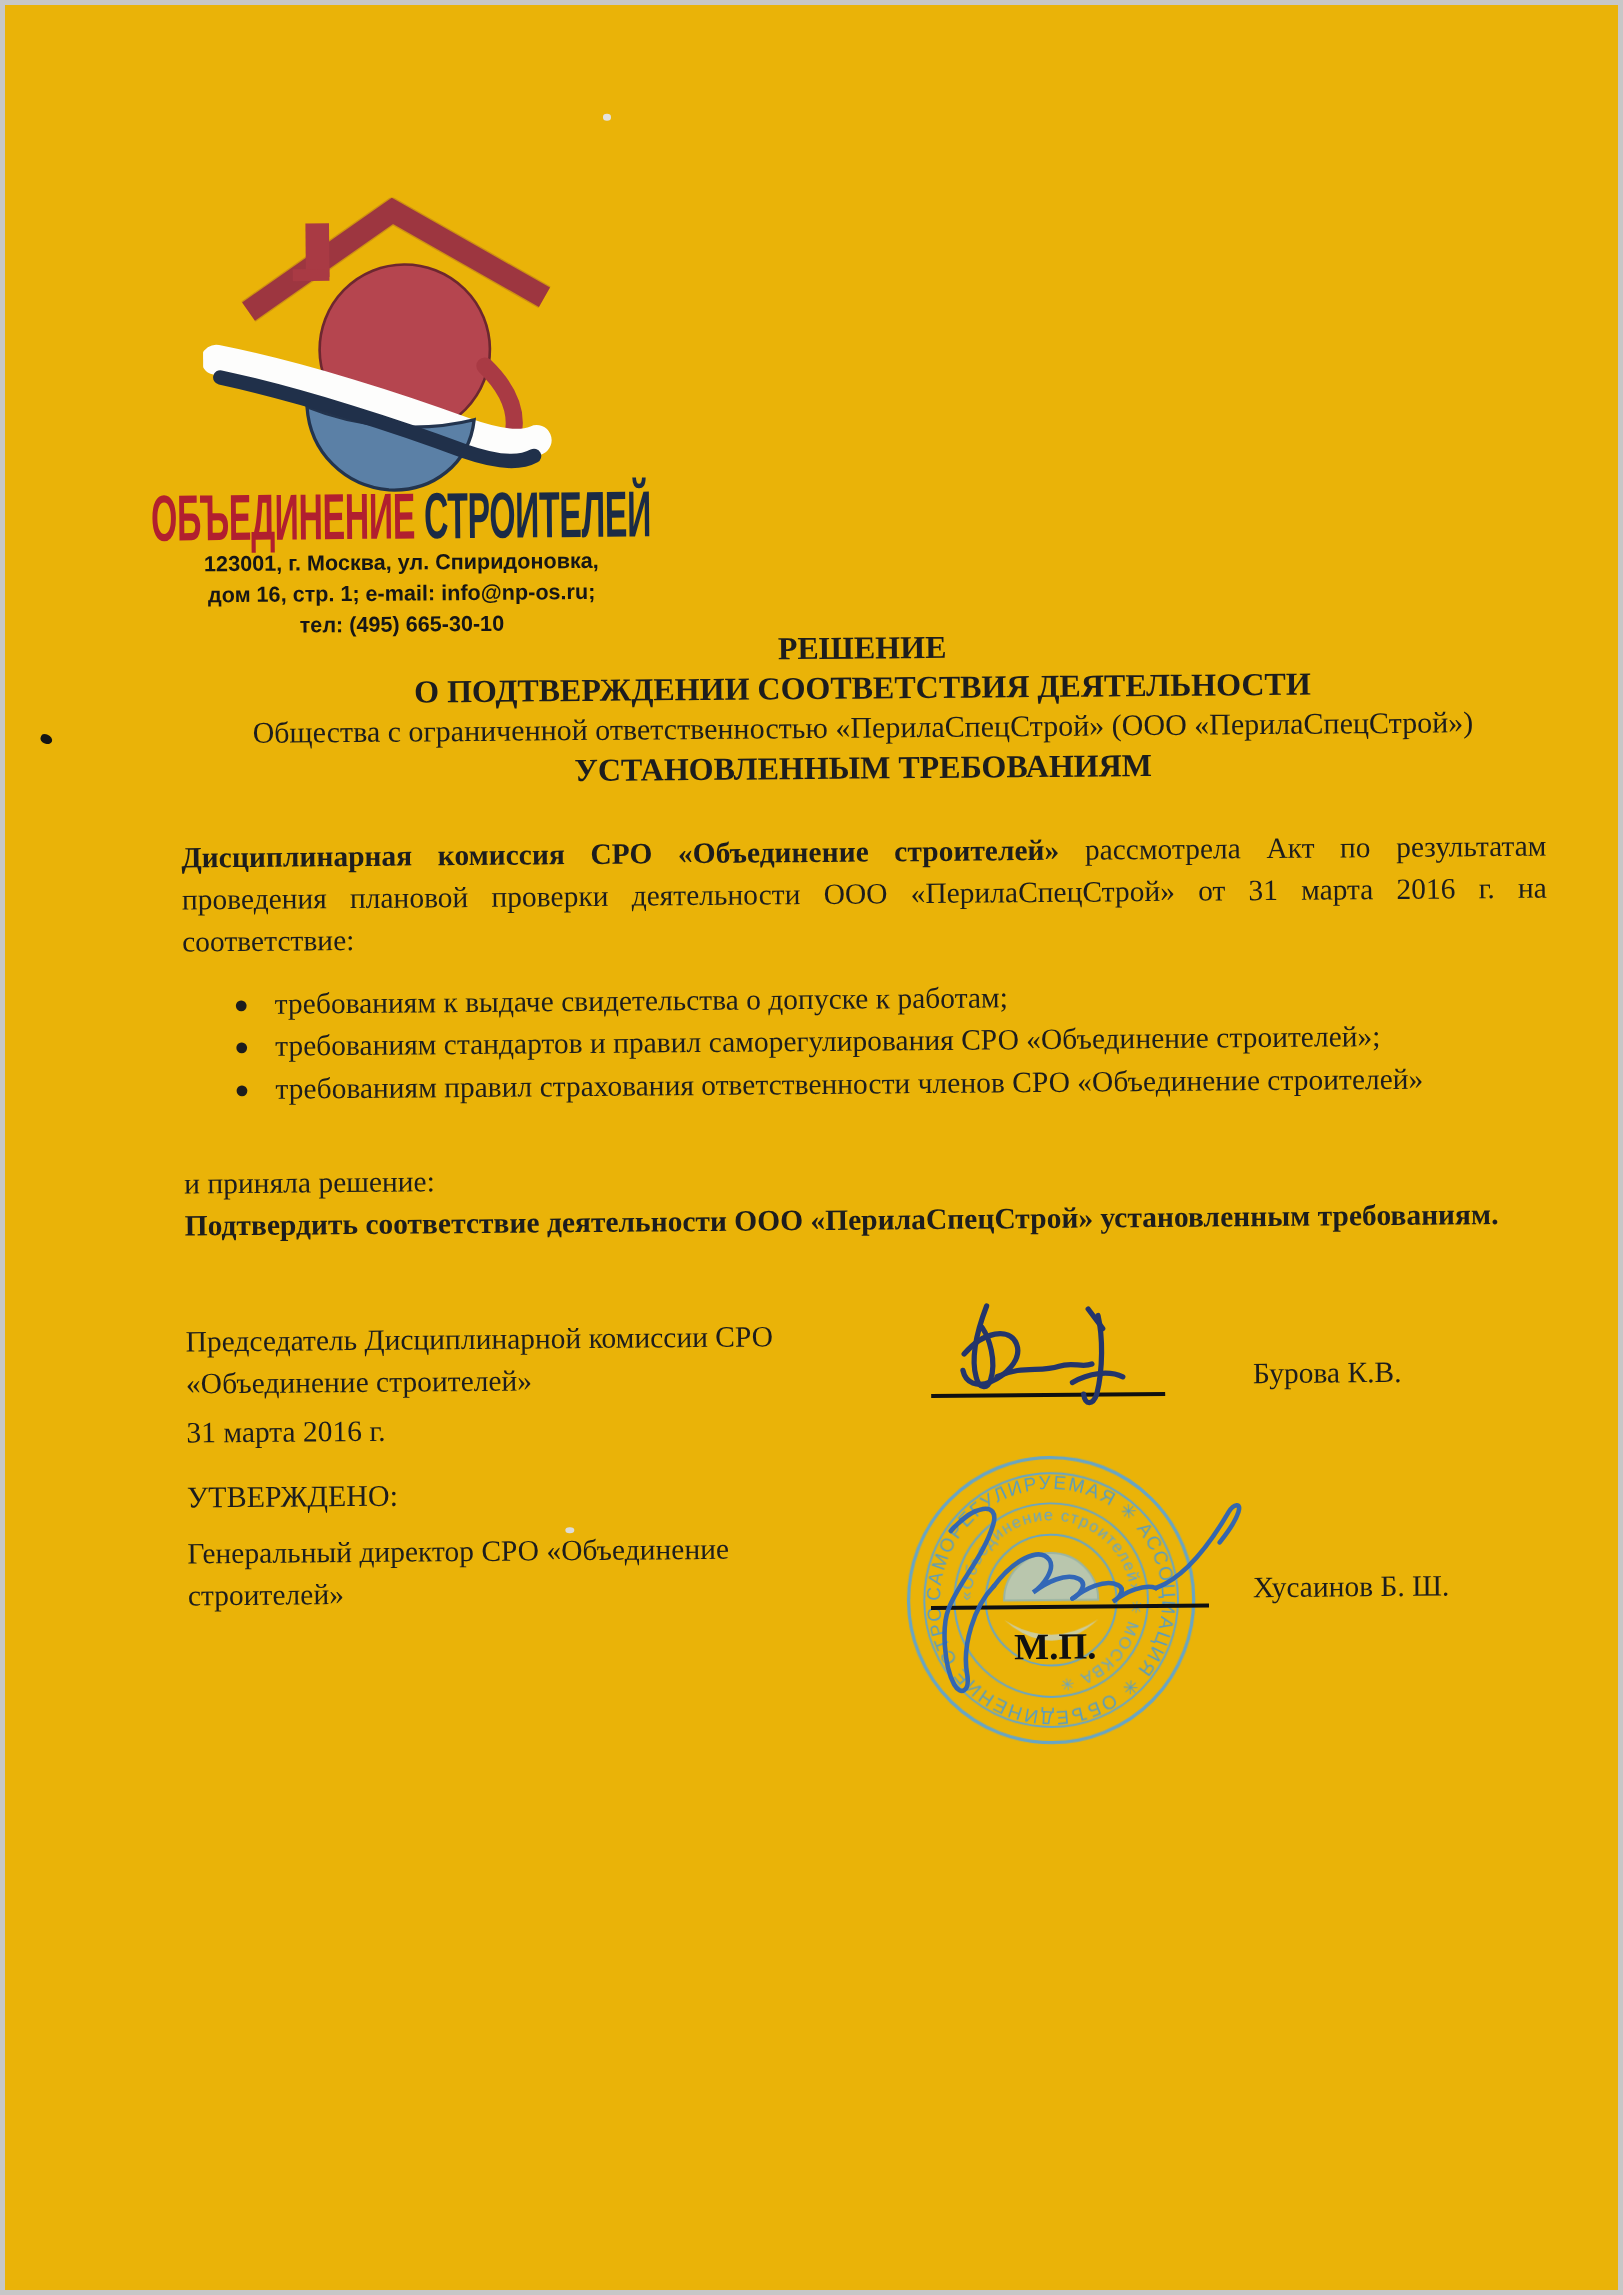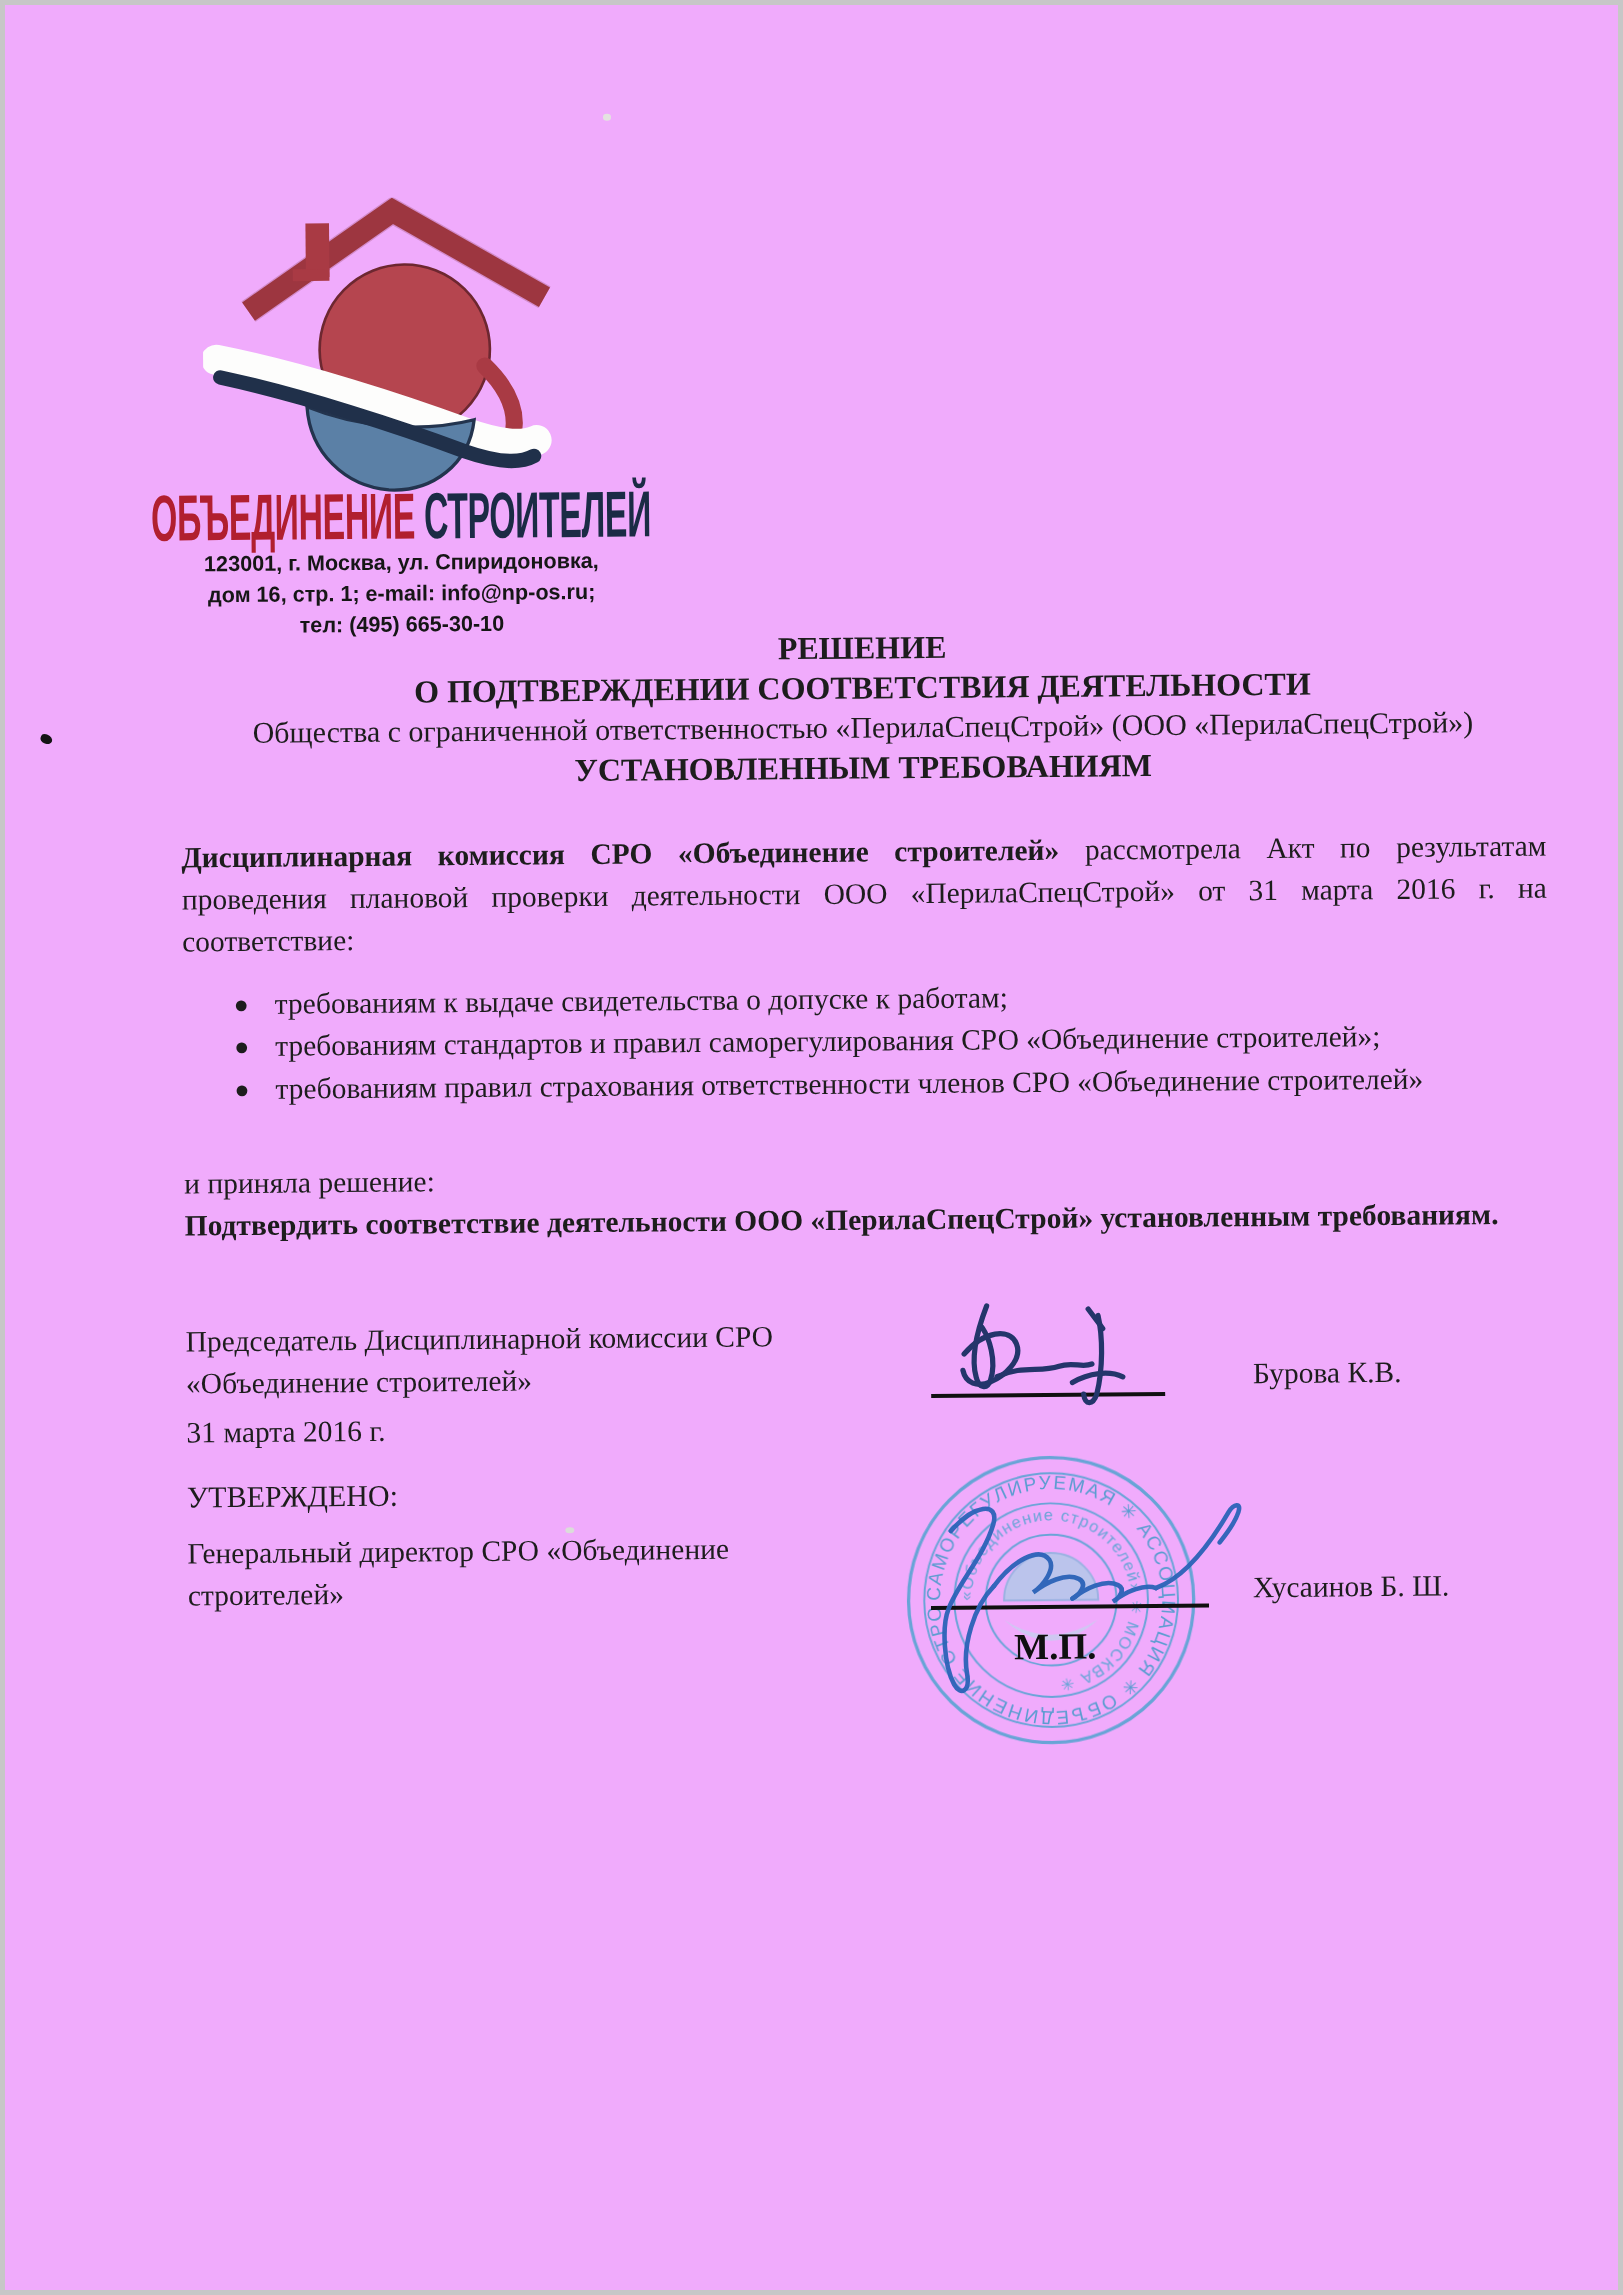--- a/index.html
+++ b/index.html
@@ -5,21 +5,21 @@
   html,body{margin:0;padding:0;}
   body{
     width:1623px;height:2295px;
     background:#c7c7c7;
     position:relative;
     font-family:"Liberation Serif","DejaVu Serif",serif;
     overflow:hidden;
   }
   .sheet{
     position:absolute;left:5.2px;top:5.2px;right:5.2px;bottom:5.2px;
-    background:#f0abfc;
+    background:#eab308;
   }
   .doc{
     position:absolute;inset:0;
     transform:rotate(-0.5deg);
     transform-origin:50% 40%;
     color:#1d1d1d;
   }
   .abs{position:absolute;}
   .serif{font-family:"Liberation Serif","DejaVu Serif",serif;}
   .b{font-weight:bold;}

